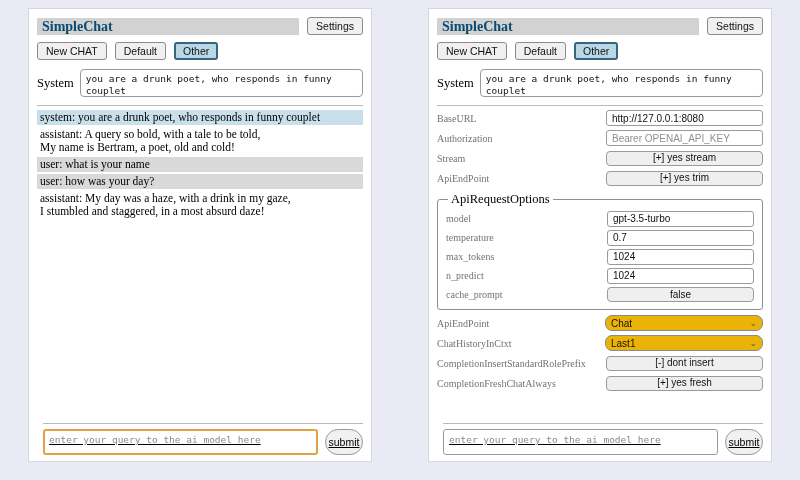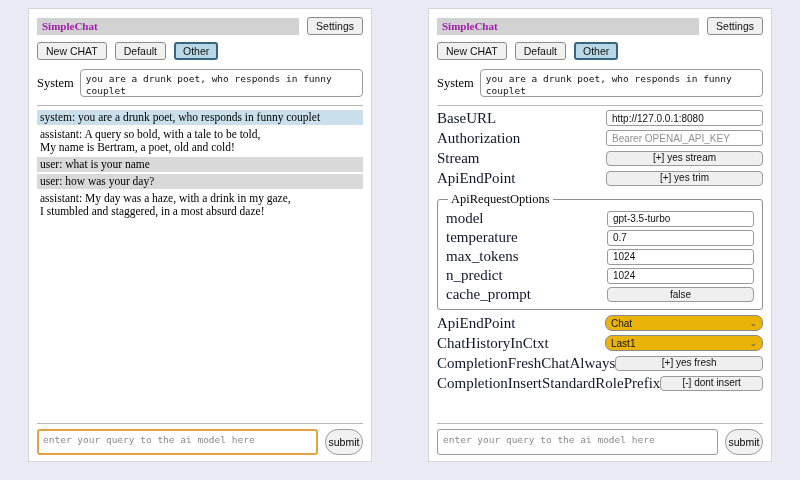--- a/index.html
+++ b/index.html
@@ -10,21 +10,21 @@
     position:absolute; top:8px; width:344px; height:454px;
     background:#ffffff; border:1px solid #d6d6e0; padding:8px;
   }
   .panel.left  { left:28px; }
   .panel.right { left:428px; }
 
   
   .hdr { display:flex; align-items:center; gap:8px; }
   .titlebar {
     flex:1; background:#d2d2d2; padding:1px 5px; height:17px;
-    font-weight:bold; font-size:11px; line-height:15px; color:#a21caf;
+    font-weight:bold; font-size:14px; line-height:15px; color:#0c4a6e;
   }
   .btn {
     font-family:"Liberation Sans", sans-serif; font-size:10.5px;
     background:#f0f0f0; border:1px solid #8a8a8a; border-radius:3px;
     padding:1px 8px; height:18px; color:#111; cursor:pointer; white-space:nowrap;
   }
   .btn.active { background:#b9d8e7; border:2px solid #39647f; padding:0 7px; }
 
   
   .toolbar { display:flex; gap:8px; margin-top:7px; }
@@ -44,38 +44,38 @@
   .messages { margin-top:1px; }
   .msg {
     font-size:11.5px; line-height:13px; padding:1px 3px; margin-bottom:2px;
     white-space:pre-line; color:#000;
   }
   .msg.system    { background:#c9e0ec; }
   .msg.user      { background:#d9d9d9; }
   .msg.assistant { background:#ffffff; }
 
   
-  .bottom { position:absolute; left:8px; right:8px; bottom:6px; }
+  .bottom { position:absolute; left:14px; right:8px; bottom:6px;text-decoration:underline; }
   .bottom hr.sep { margin:0 0 5px 0; }
   .queryrow { display:flex; gap:7px; align-items:stretch; }
   .queryrow textarea {
     flex:1; height:26px; resize:none;
     font-family:"DejaVu Sans Mono", monospace; font-size:9.5px;
     border:1px solid #9a9a9a; border-radius:3px; padding:4px 5px;
   }
   .queryrow textarea::placeholder { color:#8a8a8a; }
   .queryrow textarea.focused { border:2px solid #e0a243; padding:3px 4px; }
   .submitbtn {
     width:38px; font-family:"Liberation Sans", sans-serif; font-size:10.5px;
     background:#f1f1f1; border:1px solid #9a9a9a; border-radius:13px; cursor:pointer;
   }
 
   
   .srow { display:flex; align-items:center; justify-content:space-between; height:16px; margin:4px 0; }
-  .srow .lbl { font-size:15px; color:#0f172a; }
+  .srow .lbl { font-size:10px; color:#737373; }
   .ctl-input {
     width:157px; height:16px;
     font-family:"Liberation Sans", sans-serif; font-size:10px;
     border:1px solid #9a9a9a; border-radius:3px; padding:1px 5px; color:#111;
   }
   .ctl-input::placeholder { color:#909090; }
   .ctl-btn {
     width:157px; height:15px;
     font-family:"Liberation Sans", sans-serif; font-size:10px; line-height:12px;
     background:#efefef; border:1px solid #9a9a9a; border-radius:4px;
@@ -216,27 +216,27 @@
 
   <div class="srow">
     <span class="lbl">ChatHistoryInCtxt</span>
     <div class="ctl-select">
       <span>Last1</span>
       <span class="chev">⌄</span>
     </div>
   </div>
 
   <div class="srow">
+    <span class="lbl">CompletionInsertStandardRolePrefix</span>
+    <button class="ctl-btn">[-] dont insert</button>
+  </div>
+
+  <div class="srow">
     <span class="lbl">CompletionFreshChatAlways</span>
     <button class="ctl-btn">[+] yes fresh</button>
-  </div>
-
-  <div class="srow">
-    <span class="lbl">CompletionInsertStandardRolePrefix</span>
-    <button class="ctl-btn">[-] dont insert</button>
   </div>
 
   <div class="bottom">
     <hr class="sep">
     <div class="queryrow">
       <textarea spellcheck="false" placeholder="enter your query to the ai model here" style=""></textarea>
       <button class="submitbtn">submit</button>
     </div>
   </div>
 </div>

